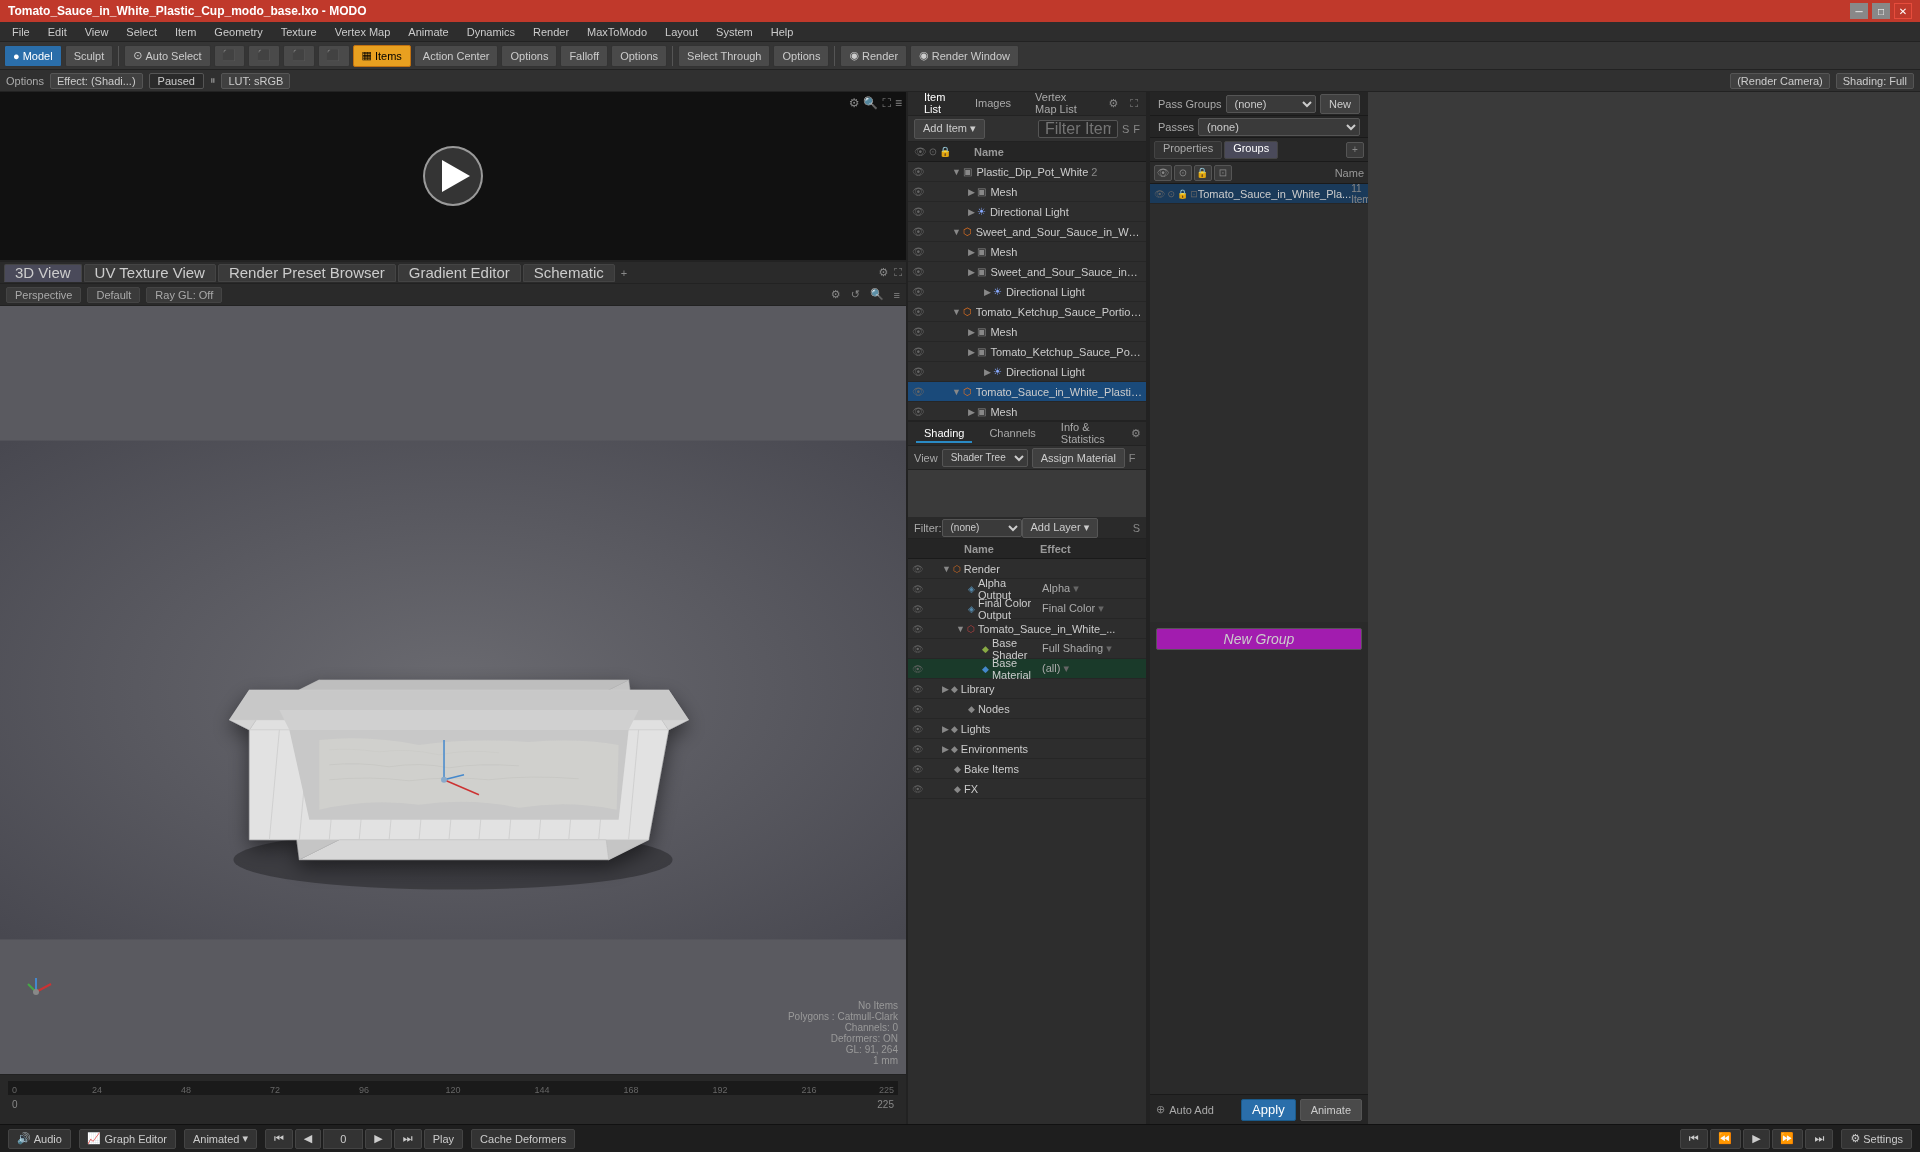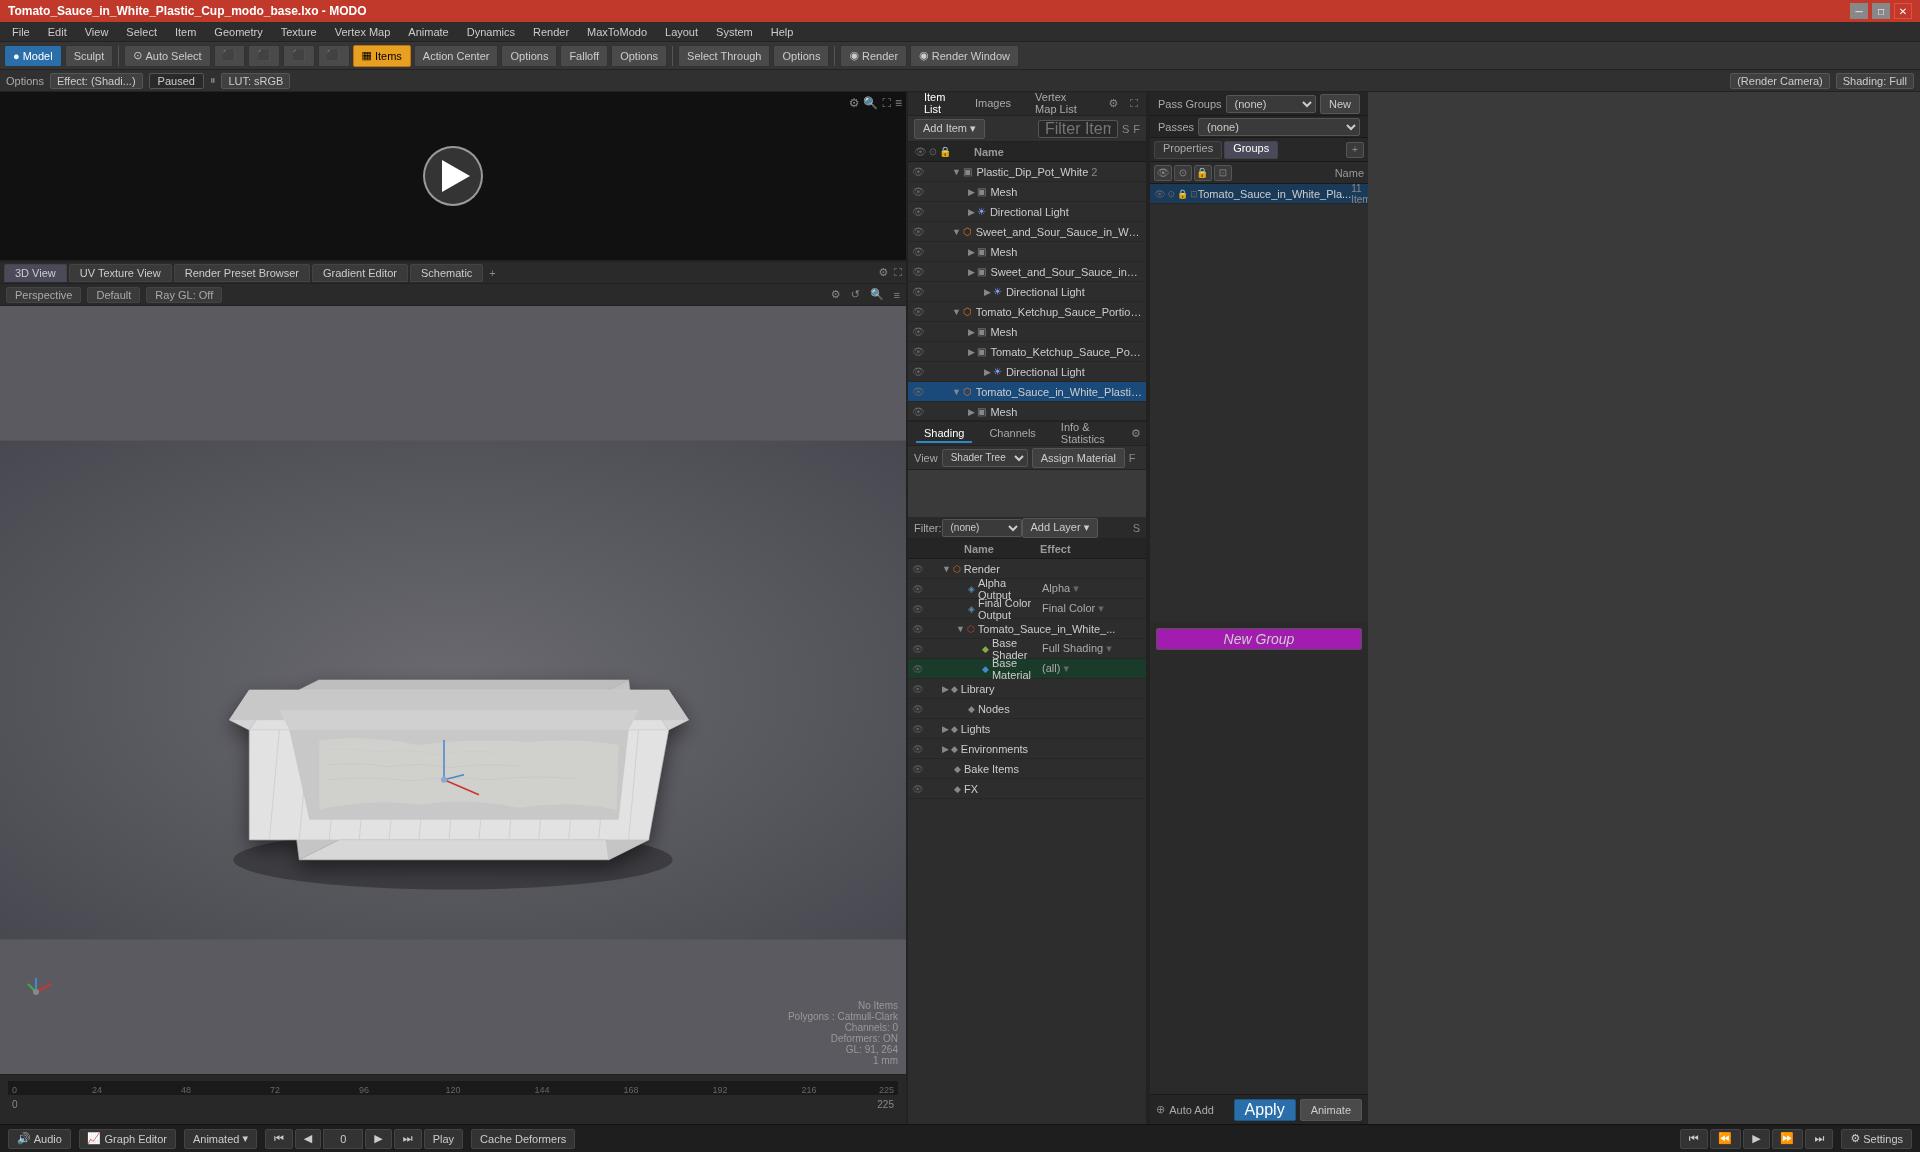--- a/index.html
+++ b/index.html
@@ -163,21 +163,21 @@
       padding: 0 4px;
       gap: 2px;
       border-bottom: 1px solid #222;
     }
     .viewport-tab {
       height: 18px;
       padding: 0 10px;
       background: #3a3a3a;
       border: 1px solid #444;
       color: #ccc;
-      font-size: 11px;
+      font-size: 15px;
       cursor: pointer;
       display: flex; align-items: center;
       border-radius: 2px 2px 0 0;
     }
     .viewport-tab.active { background: #4a4a5a; border-bottom-color: #4a4a5a; }
     .tab-add { color: #888; cursor: pointer; padding: 0 4px; }
 
     
     #viewport-controls {
       background: #2a2a2a;
@@ -488,21 +488,21 @@
       padding: 0 6px;
       gap: 4px;
       border-top: 1px solid #1a1a1a;
     }
     .apply-btn {
       height: 22px;
       padding: 0 10px;
       background: #2a6eaa;
       border: 1px solid #1a5a8a;
       color: white;
-      font-size: 16px;
+      font-size: 13px;
       cursor: pointer;
       border-radius: 2px;
     }
     .discard-btn {
       height: 22px;
       padding: 0 10px;
       background: #4a4a4a;
       border: 1px solid #555;
       color: #ccc;
       font-size: 11px;

